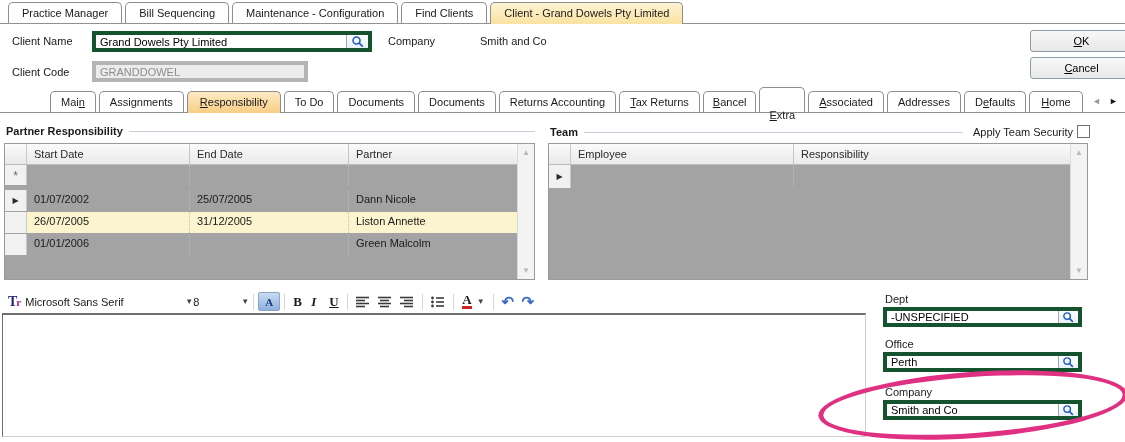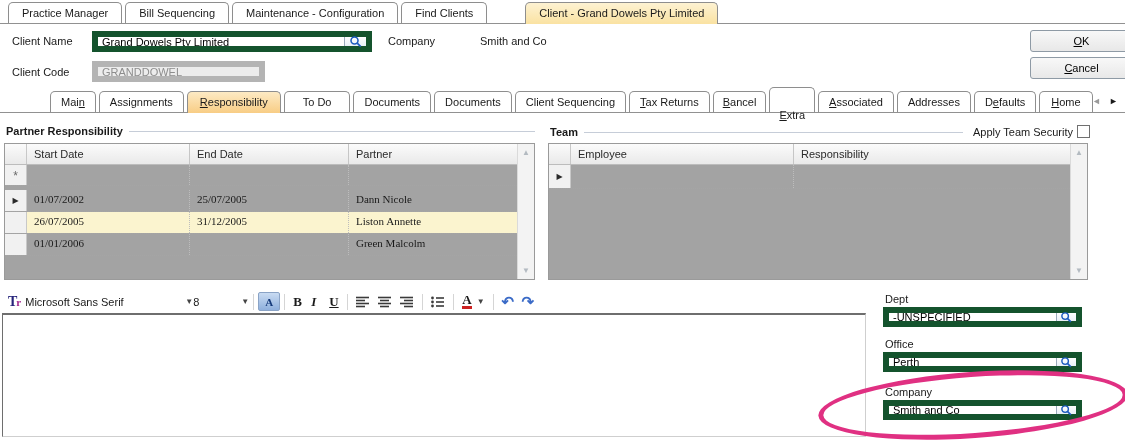--- a/index.html
+++ b/index.html
@@ -6,29 +6,29 @@
   html,body { width:1125px; height:442px; overflow:hidden; background:#fff;
     font-family:"Liberation Sans", sans-serif; font-size:11px; color:#1a1a1a; }
   .page { position:absolute; left:0; top:0; width:1125px; height:442px; overflow:hidden; }
 
   
   .strip-line { position:absolute; left:0; width:1125px; height:1px; background:#919191; z-index:1; }
   .tabstrip { position:absolute; display:flex; align-items:flex-end; z-index:2; }
   .tab { height:21px; padding:4px 13px 3px 13px; background:#fff;
     border:1px solid #8e8e8e; border-bottom:none; border-radius:5px 5px 0 0;
     margin-right:3px; white-space:nowrap; cursor:default; }
-  .tab.active-top { background:linear-gradient(#fdf2d2,#fae2a2); height:22px; margin-bottom:-1px; z-index:3; position:relative;margin-left:35px; }
+  .tab.active-top { background:linear-gradient(#fdf2d2,#fae2a2); height:22px; margin-bottom:-1px; z-index:3; position:relative; }
   .tab.active-sub { background:linear-gradient(#fdeac4,#f8cd85); height:22px; margin-bottom:-1px; z-index:3; position:relative; }
   .tab u { text-decoration:underline; }
 
   .scroll-arrow { position:absolute; font-size:9px; z-index:2; cursor:default; }
 
   
   .lbl { position:absolute; white-space:nowrap; }
-  .field-wrap { position:absolute; display:flex; border:6px solid #14532d; background:#fff; align-items:stretch; }
+  .field-wrap { position:absolute; display:flex; border:4px solid #14532d; background:#fff; align-items:stretch; }
   .field-wrap input { flex:1; border:none; outline:none; padding:0 4px; font:inherit; background:transparent; min-width:0; }
   .search-btn { width:22px; border-left:1px solid #9ab; background:linear-gradient(#fdfefe,#e9f0f8);
     display:flex; align-items:center; justify-content:center; cursor:pointer; }
   .field-disabled { background:#ececec; border-color:#b4b4b4; }
   .field-disabled input { color:#8d8d8d; }
   .win-btn { position:absolute; width:103px; height:22px; background:linear-gradient(#f8f8f8,#e8e8e8);
     border:1px solid #8e9aa5; border-radius:3px; font:inherit; cursor:pointer; }
   .win-btn u { text-decoration:underline; }
 
   
@@ -40,21 +40,21 @@
 
   
   .grid { position:absolute; border:1px solid #9a9a9a; background:#a3a3a3; overflow:hidden; }
   .g-body { position:absolute; left:0; top:0; right:17px; bottom:0; }
   .g-row { display:flex; width:100%; }
   .g-hrow { height:21px; background:linear-gradient(#fbfbfb,#e9e9e9); border-bottom:1px solid #bcbcbc; }
   .g-hcell { padding:4px 0 0 7px; border-right:1px solid #c6c6c6; color:#2a2a2a; overflow:hidden; white-space:nowrap; }
   .g-sel { width:22px; flex:none; background:#f1f1f1; border-right:1px solid #c8c8c8;
     display:flex; align-items:center; justify-content:center; }
   .g-drow { height:21px; border-bottom:1px dotted #a5a5a5; }
-  .g-cell { padding:3px 0 0 7px; border-right:1px dotted #bdbdbd; overflow:hidden; white-space:nowrap;font-family:Liberation Serif, serif; }
+  .g-cell { padding:3px 0 0 7px; border-right:1px dotted #bdbdbd; overflow:hidden; white-space:nowrap; }
   .g-gap { height:4px; }
   .g-hl { background:#fbf4cf; }
   .star { color:#6a6a6a; font-size:12px; margin-top:2px; }
   .rowptr { color:#2a2a2a; font-size:8px; }
   .vscroll { position:absolute; right:0; top:0; bottom:0; width:17px; background:#f3f3f3;
     border-left:1px solid #dadada; }
   .vscroll .up, .vscroll .dn { position:absolute; left:0; width:100%; text-align:center;
     color:#b3bac1; font-size:8px; cursor:pointer; }
   .vscroll .up { top:4px; } .vscroll .dn { bottom:4px; }
 
@@ -112,36 +112,36 @@
       <svg width="14" height="14" viewBox="0 0 16 16">
         <circle cx="6.3" cy="6.3" r="4" fill="none" stroke="#1d5bbf" stroke-width="1.8"></circle>
         <line x1="9.4" y1="9.4" x2="13.4" y2="13.4" stroke="#1d5bbf" stroke-width="2"></line>
       </svg>
     </div>
   </div>
   <div class="lbl" style="left:388px; top:35px;">Company</div>
   <div class="lbl" style="left:480px; top:35px;">Smith and Co</div>
 
   <div class="lbl" style="left:12px; top:66px;">Client Code</div>
-  <div class="field-wrap field-disabled" style="left:92px; top:61px; width:173px; height:21px;">
+  <div class="field-wrap field-disabled" style="left:92px; top:61px; width:216px; height:21px;">
     <input type="text" readonly="" value="GRANDDOWEL" style="">
   </div>
 
   <button class="win-btn" style="left:1030px; top:30px;"><span></span><u>O</u><span>K</span></button>
   <button class="win-btn" style="left:1030px; top:57px;"><span></span><u>C</u><span>ancel</span></button>
 
   <div class="strip-line" style="top:112px;"></div>
   <div class="tabstrip" style="left:8px; top:91px; height:21px;margin-left:42px;">
     <div class="tab" style="padding:4px 10px 3px;"><span>Mai</span><u>n</u><span></span></div>
     <div class="tab" style="padding:4px 10px 3px;"><span>Assignments</span><u></u><span></span></div>
     <div class="tab active-sub" style="padding:4px 12px 3px;"><span></span><u>R</u><span>esponsibility</span></div>
-    <div class="tab" style="padding:4px 18px 3px;"><span>To Do</span><u></u><span></span></div>
+    <div class="tab" style="padding:4px 10px 3px;"><span>To Do</span><u></u><span></span></div>
     <div class="tab" style="padding:4px 10px 3px;"><span>Documents</span><u></u><span></span></div>
     <div class="tab" style="padding:4px 10px 3px;"><span>Documents</span><u></u><span></span></div>
-    <div class="tab" style="padding:4px 10px 3px;"><span>Client Sequencing</span><u></u><span></span></div>
+    <div class="tab" style="padding:4px 10px 3px;"><span>Returns Accounting</span><u></u><span></span></div>
     <div class="tab" style="padding:4px 10px 3px;"><span></span><u>T</u><span>ax Returns</span></div>
     <div class="tab" style="padding:4px 9px 3px;"><span></span><u>B</u><span>ancel</span></div>
     <div class="tab" style="padding:21px 9px 3px;"><span></span><u>E</u><span>xtra</span></div>
     <div class="tab" style="padding:4px 10px 3px;"><span></span><u>A</u><span>ssociated</span></div>
     <div class="tab" style="padding:4px 10px 3px;"><span>Addresses</span><u></u><span></span></div>
     <div class="tab" style="padding:4px 10px 3px;"><span>D</span><u>e</u><span>faults</span></div>
     <div class="tab" style="padding:4px 11px 3px;"><span></span><u>H</u><span>ome</span></div>
   </div>
   <div class="scroll-arrow" style="left:1092px; top:96px; color:#9a9a9a;">◄</div>
   <div class="scroll-arrow" style="left:1109px; top:96px; color:#1a1a1a;">►</div>

